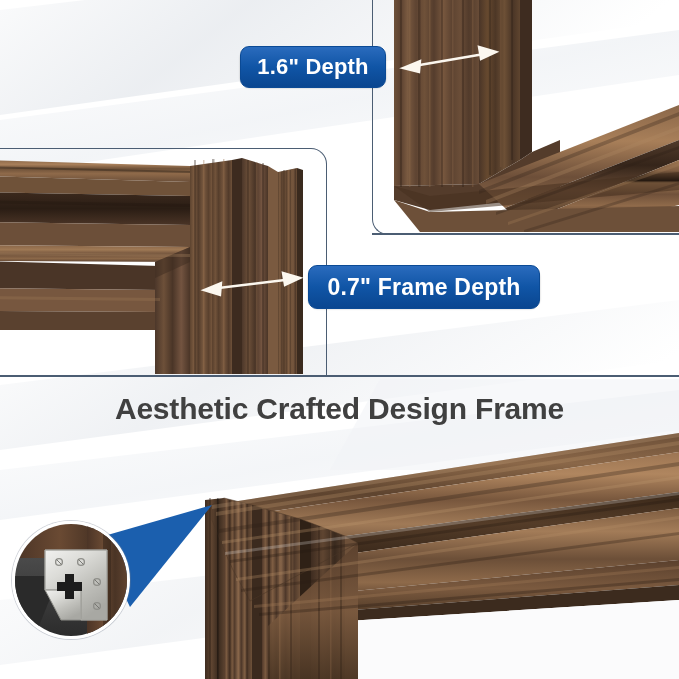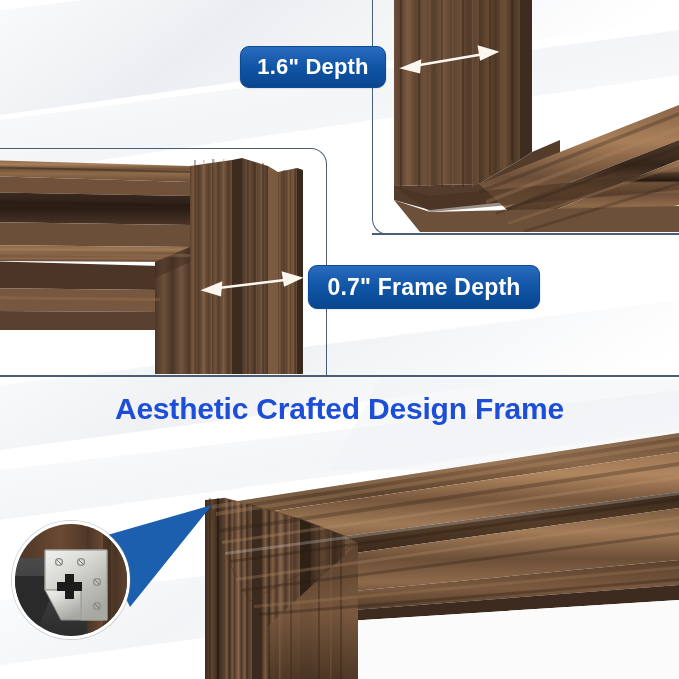--- a/index.html
+++ b/index.html
@@ -259,21 +259,21 @@
   <div class="divider-mid"></div>
 
   <div id="badge-depth" class="badge" style="background:linear-gradient(180deg,#2566b8 0%,#1155a6 45%,#0b4governor 100%);">
     <span class="inner" style="background:linear-gradient(180deg,#2a6bbd 0%,#1055a6 50%,#0a4690 100%);border:1.5px solid #0b4a95;">1.6" Depth</span>
   </div>
 
   <div id="badge-frame" class="badge" style="background:#0b4a95;">
     <span class="inner" style="background:linear-gradient(180deg,#2a6bbd 0%,#1055a6 50%,#0a4690 100%);border:1.5px solid #0b4a95;">0.7" Frame Depth</span>
   </div>
 
-  <div id="title" style="color:#1d4ed8;">Aesthetic Crafted Design Frame</div>
+  <div id="title" style="color:#404040;">Aesthetic Crafted Design Frame</div>
 
   <svg class="svgfull" width="679" height="679">
     <defs>
       <linearGradient id="bh_top1" x1="0" y1="0" x2="0" y2="1">
         <stop offset="0%" stop-color="#6d5038"></stop>
         <stop offset="35%" stop-color="#8a6748"></stop>
         <stop offset="70%" stop-color="#5e442f"></stop>
         <stop offset="100%" stop-color="#7b5b41"></stop>
       </linearGradient>
       <linearGradient id="bh_top2" x1="0" y1="0" x2="0" y2="1">

